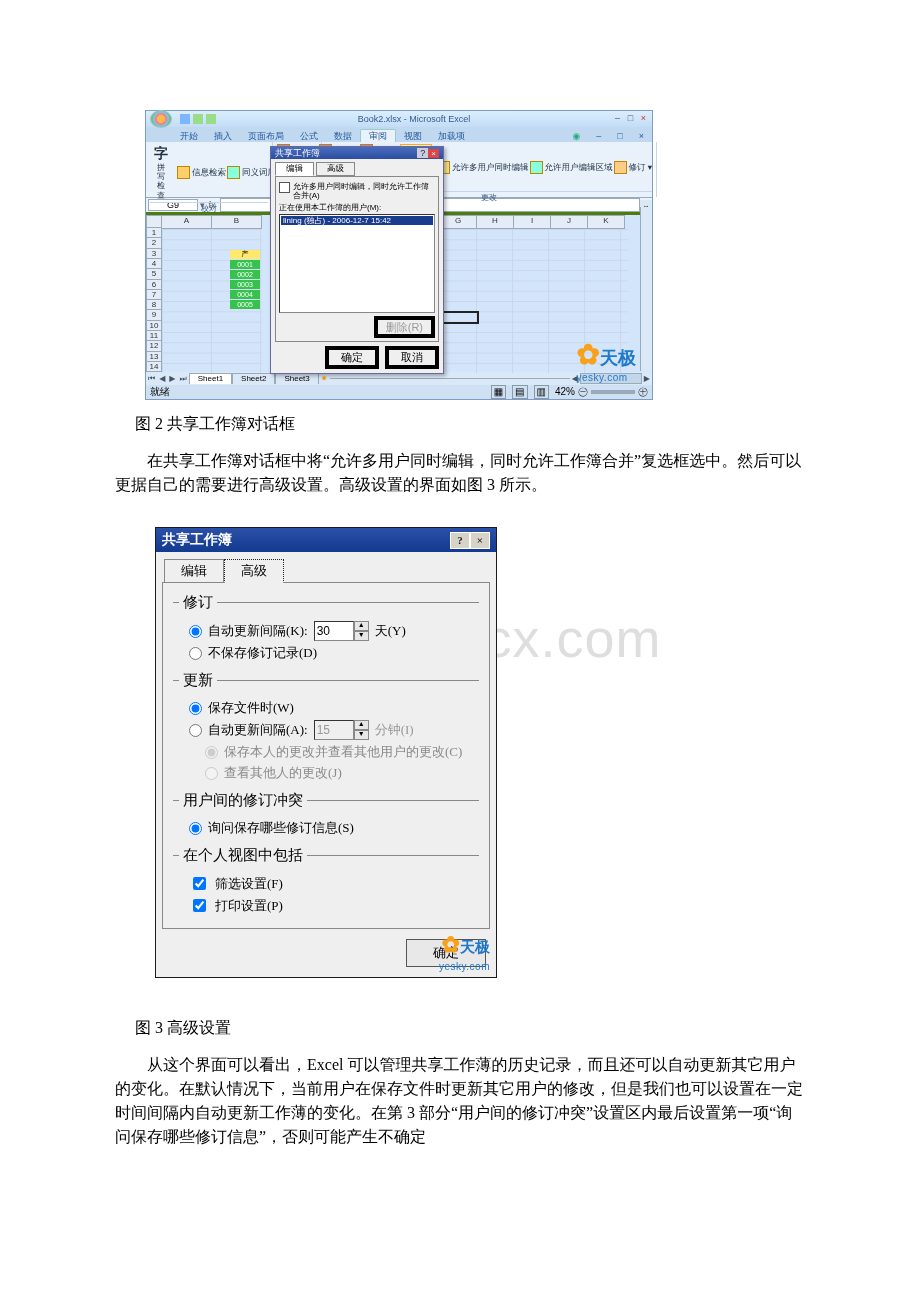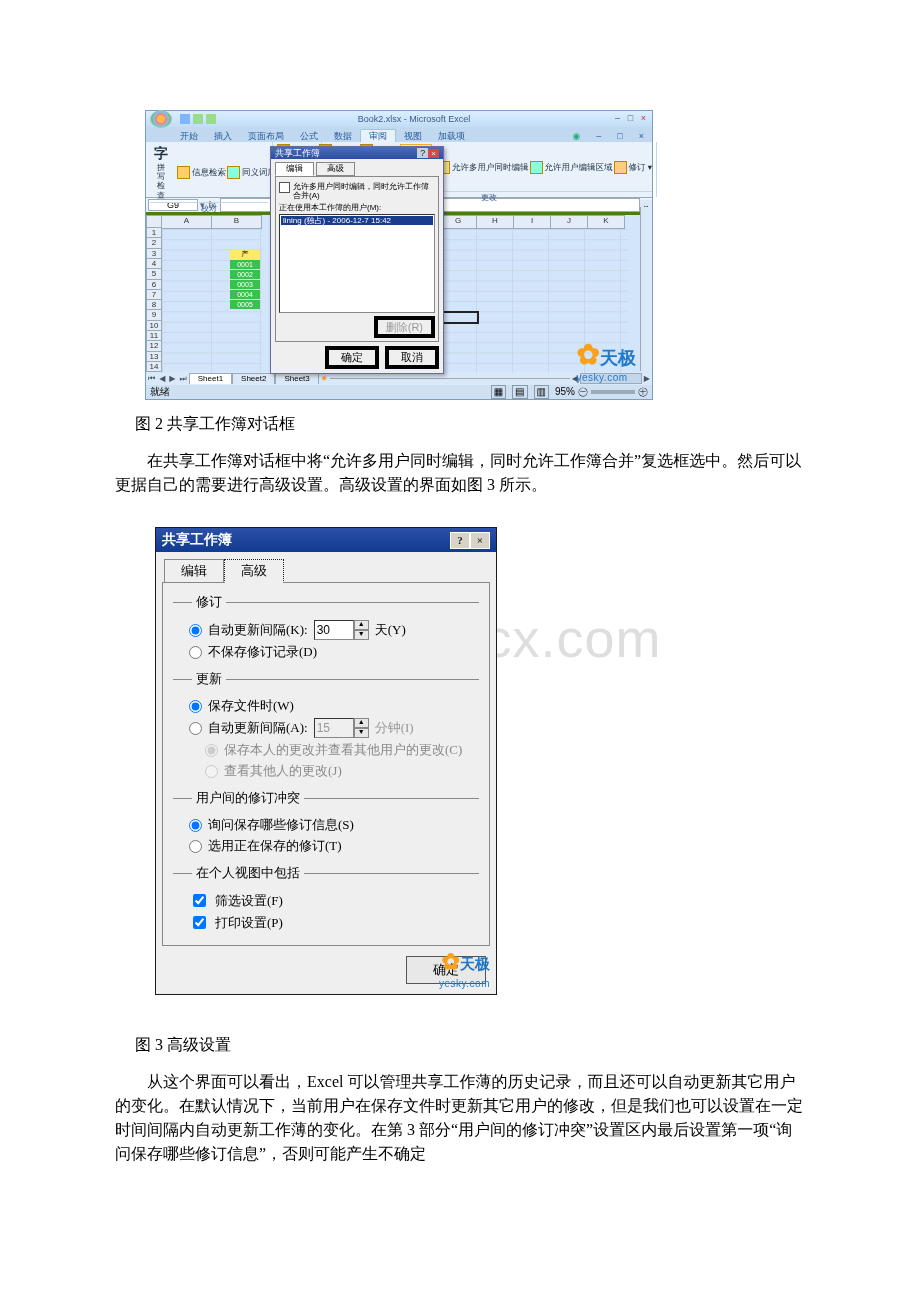--- a/index.html
+++ b/index.html
@@ -173,21 +173,21 @@
     padding:3px 6px;font-size:14px;
     display:flex;justify-content:space-between;align-items:center;
   }
   .dlg-title .tx{display:flex;gap:0;}
   .dlg-title .tx span{width:18px;height:15px;background:#d7d3c8;border:1px solid #fff;color:#222;font-size:11px;text-align:center;line-height:14px;}
   .dlg-tabs{display:flex;padding:6px 8px 0 8px;}
   .dlg-tabs span{border:1px solid #888;padding:2px 16px;background:#efefef;position:relative;top:1px;}
   .dlg-tabs span.sel{background:#efefef;border:1px dotted #222;border-bottom:1px solid #efefef;z-index:2;}
   .dlg-body{border:1px solid #888;margin:0 6px 6px 6px;padding:6px 10px 6px 10px;}
   fieldset{border:none;border-top:1px solid #888;margin:4px 0 2px 0;padding:6px 0 2px 6px;}
-  legend{padding:0 4px;font-size:13px;margin-left:13px;}
+  legend{padding:0 4px;font-size:15px;}
   .radio{display:flex;align-items:center;gap:6px;margin:3px 0 3px 10px;}
   .radio input{margin:0;}
   .spin{display:inline-flex;align-items:center;}
   .spin input{width:34px;height:16px;font-size:12px;border:1px inset #888;text-align:left;padding-left:2px;}
   .spin .ar{display:flex;flex-direction:column;}
   .spin .ar span{width:13px;height:8px;border:1px solid #888;background:#e7e7e7;font-size:7px;line-height:6px;text-align:center;}
   .sub{margin-left:26px;color:#8a8a8a;}
   .sub .radio{margin-left:0;}
   .sub input{accent-color:#999;}
   .chkline{display:flex;align-items:center;gap:6px;margin:3px 0 3px 10px;}
@@ -391,21 +391,21 @@
       <span style="width:60px;height:9px;background:#c4d7ea;border:1px solid #9ab;"></span>
       <span class="nav">▶</span>
     </div>
     <div class="statusbar">
       <span>就绪</span>
       <span class="spacer"></span>
       <span style="border:1px solid #89a;padding:0 2px;">▦</span>
       <span style="border:1px solid #89a;padding:0 2px;">▤</span>
       <span style="border:1px solid #89a;padding:0 2px;">▥</span>
       <div class="zoom">
-        <span>95%</span>
+        <span>42%</span>
         <span>㊀</span>
         <span style="width:44px;height:4px;background:#9ab;display:inline-block;"></span>
         <span>㊉</span>
       </div>
     </div>
 
     <div class="modal">
       <div class="m-title">
         <span>共享工作簿</span>
         <span><span style="background:#ccd;color:#224;padding:0 3px;">?</span><span class="mx">×</span></span>
@@ -507,24 +507,20 @@
               </div>
           </div>
         </fieldset>
 
         <fieldset>
           <legend>用户间的修订冲突</legend>
           <div class="radio">
               <input type="radio" checked="" style="">
               <span>询问保存哪些修订信息(S)</span>
             </div>
-          <div class="radio">
-              <input type="radio" style="">
-              <span>选用正在保存的修订(T)</span>
-            </div>
         </fieldset>
 
         <fieldset>
           <legend>在个人视图中包括</legend>
           <div class="chkline">
               <input type="checkbox" checked="" style="">
               <span>筛选设置(F)</span>
             </div>
           <div class="chkline">
               <input type="checkbox" checked="" style="">

